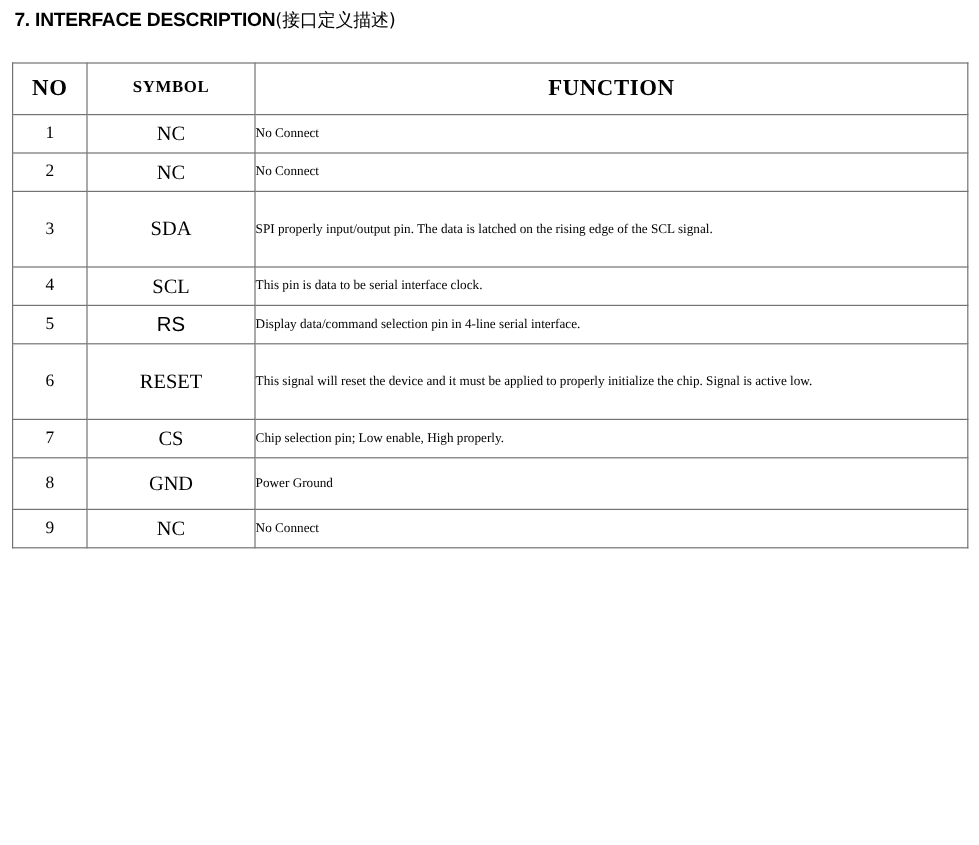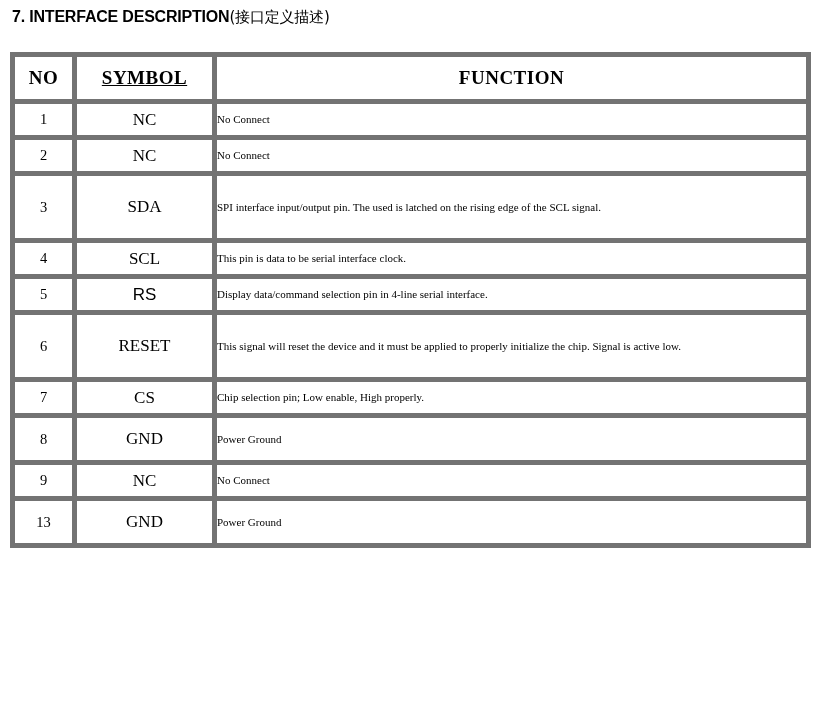--- a/index.html
+++ b/index.html
@@ -38,38 +38,38 @@
   }
   table.pin-table {
     position: absolute;
     left: 10px;
     top: 52px;
     width: 796px;
     border-collapse: collapse;
     table-layout: fixed;
   }
   table.pin-table td, table.pin-table th {
-    border: 5px solid #737373;
+    border: 1px solid #737373;
     vertical-align: middle;
     padding: 0;
   }
   col.col-no { width: 62px; }
   col.col-symbol { width: 140px; }
   col.col-function { width: 594px; }
 
   th.hdr {
     font-family: "Liberation Serif", serif;
     font-weight: bold;
     font-size: 19px;
     text-align: center;
     height: 42px;
     letter-spacing: 0.5px;
   }
   th.hdr-no { font-size: 19px; }
-  th.hdr-symbol { font-size: 19px; text-decoration: underline; }
+  th.hdr-symbol { font-size: 14px; }
   th.hdr-function { font-size: 19px; margin-top: 32px; }
 
   td.cell-no {
     text-align: center;
     font-size: 14.5px;
   }
   td.cell-symbol {
     text-align: center;
     font-size: 17px;
   }
@@ -129,21 +129,21 @@
         <td class="cell-function">No Connect</td>
       </tr>
       <tr class="r2">
         <td class="cell-no">2</td>
         <td class="cell-symbol">NC</td>
         <td class="cell-function">No Connect</td>
       </tr>
       <tr class="r3">
         <td class="cell-no">3</td>
         <td class="cell-symbol">SDA</td>
-        <td class="cell-function justify">SPI interface input/output pin. The used is latched on the rising edge of the SCL signal.</td>
+        <td class="cell-function justify">SPI properly input/output pin. The data is latched on the rising edge of the SCL signal.</td>
       </tr>
       <tr class="r4">
         <td class="cell-no">4</td>
         <td class="cell-symbol">SCL</td>
         <td class="cell-function">This pin is data to be serial interface clock.</td>
       </tr>
       <tr class="r5">
         <td class="cell-no">5</td>
         <td class="cell-symbol sym-rs">RS</td>
         <td class="cell-function">Display data/command selection pin in 4-line serial interface.</td>
@@ -161,21 +161,16 @@
       <tr class="r8">
         <td class="cell-no">8</td>
         <td class="cell-symbol">GND</td>
         <td class="cell-function">Power Ground</td>
       </tr>
       <tr class="r9">
         <td class="cell-no">9</td>
         <td class="cell-symbol">NC</td>
         <td class="cell-function">No Connect</td>
       </tr>
-      <tr class="r13">
-        <td class="cell-no">13</td>
-        <td class="cell-symbol">GND</td>
-        <td class="cell-function">Power Ground</td>
-      </tr>
     </tbody>
   </table>
 
 </div>
 
 </body></html>

